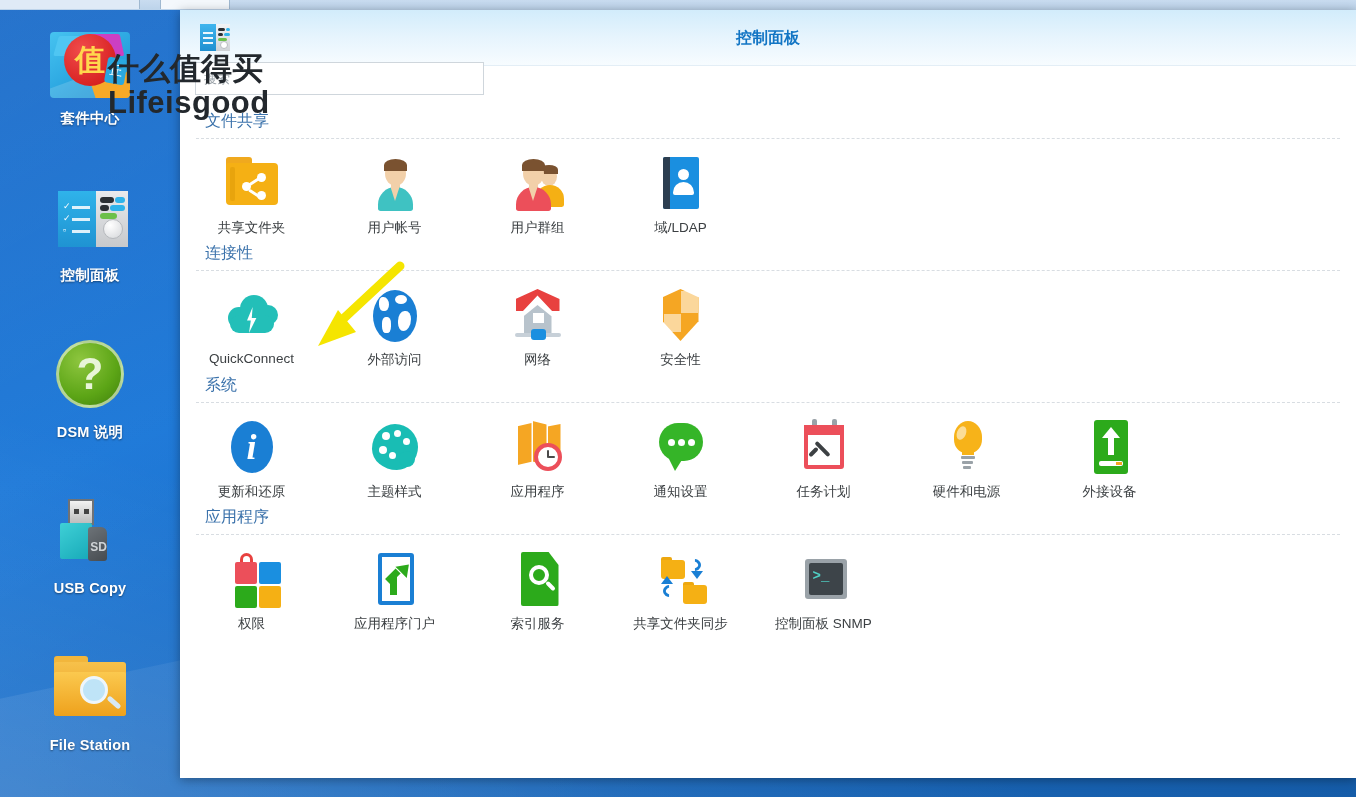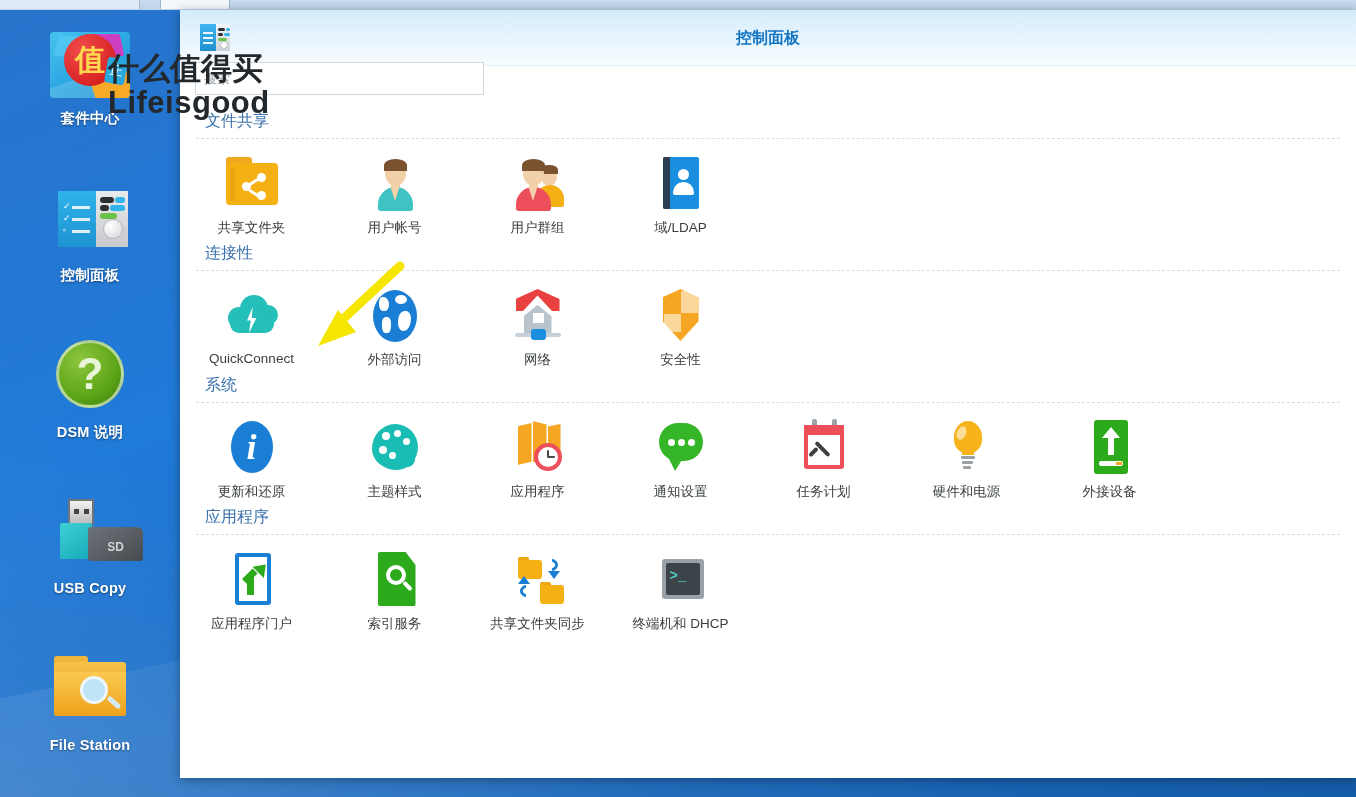--- a/index.html
+++ b/index.html
@@ -99,23 +99,23 @@
     border: 3px solid rgba(255,255,255,.55);
     display: flex; align-items: center; justify-content: center;
     color: #e8f5d8; font-size: 44px; font-weight: bold; }
 
   
   .usb-con { position: absolute; left: 20px; top: 10px; width: 26px; height: 26px;
     background: linear-gradient(to bottom, #f2f2f2, #bdbdbd); border: 2px solid #6f7276; }
   .usb-con i { position: absolute; width: 5px; height: 5px; background: #444; }
   .usb-body { position: absolute; left: 12px; top: 34px; width: 32px; height: 36px;
     background: linear-gradient(145deg, #3fd0d6, #17a9b8); border-radius: 2px; }
-  .sd-body { position: absolute; left: 40px; top: 38px; width: 55px; height: 34px;
+  .sd-body { position: absolute; left: 40px; top: 38px; width: 19px; height: 34px;
     background: linear-gradient(145deg, #6d7378, #464b50); border-radius: 3px 6px 3px 3px;
-    color: #cfd3d6; font-size: 12px; font-weight: bold; text-align: center; line-height: 40px; }
+    color: #cfd3d6; font-size: 12px; font-weight: bold; text-align: right; line-height: 40px; }
 
   
   .fs-back { position: absolute; left: 6px; top: 16px; width: 72px; height: 54px;
     background: linear-gradient(to bottom, #f7c14b, #e89b18); border-radius: 3px; }
   .fs-tab { position: absolute; left: 6px; top: 10px; width: 34px; height: 10px;
     background: #f2b63c; border-radius: 3px 3px 0 0; }
   .fs-front { position: absolute; left: 6px; top: 26px; width: 72px; height: 44px;
     background: linear-gradient(to bottom, #fbc94f, #eea11c); border-radius: 2px 2px 3px 3px; }
   .fs-lens { position: absolute; left: 32px; top: 30px; width: 28px; height: 28px;
     border-radius: 50%; background: #bfe4f7; border: 3px solid #eef6fb; }
@@ -635,20 +635,30 @@
         </div>
 
       </div>
     </div>
 
     <div class="section">
       <div class="sec-title">应用程序</div>
       <div class="sec-rule"></div>
       <div class="icon-row">
 
+        <div class="item">
+          <div class="ico">
+            <div class="pm-lock"></div>
+            <div class="pm" style="left:13px;top:13px;background:#ec4f5a;"></div>
+            <div class="pm" style="left:37px;top:13px;background:#1a8fe0;"></div>
+            <div class="pm" style="left:13px;top:37px;background:#2caa1b;"></div>
+            <div class="pm" style="left:37px;top:37px;background:#f5b014;"></div>
+          </div>
+          <div class="lbl">权限</div>
+        </div>
 
         <div class="item">
           <div class="ico">
             <div class="ap-f"></div>
             <div class="ap-ar" style="left:25px;top:28px;width:7px;height:18px;"></div>
             <div class="ap-ar" style="left:25px;top:28px;width:15px;height:7px;transform:rotate(-45deg);transform-origin:left bottom;"></div>
             <div class="tri" style="left:32px;top:14px;border-left:8px solid transparent;border-right:8px solid transparent;border-bottom:11px solid #2caa1b;transform:rotate(45deg);"></div>
           </div>
           <div class="lbl">应用程序门户</div>
         </div>
@@ -675,21 +685,21 @@
           </div>
           <div class="lbl">共享文件夹同步</div>
         </div>
 
         <div class="item">
           <div class="ico">
             <div class="tm"></div>
             <div class="tm-in"></div>
             <div class="tm-p">&gt;_</div>
           </div>
-          <div class="lbl">终端机和 DHCP</div>
+          <div class="lbl">控制面板 SNMP</div>
         </div>
       </div>
     </div>
 
   </div>
 
 </div>
 
 <div class="yarrow">
   <svg width="100" height="100" viewBox="0 0 100 100">

